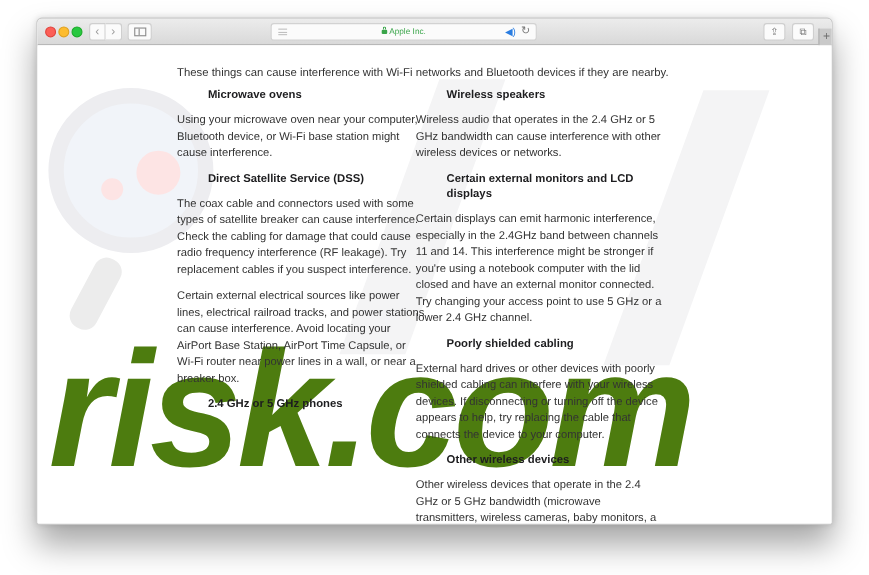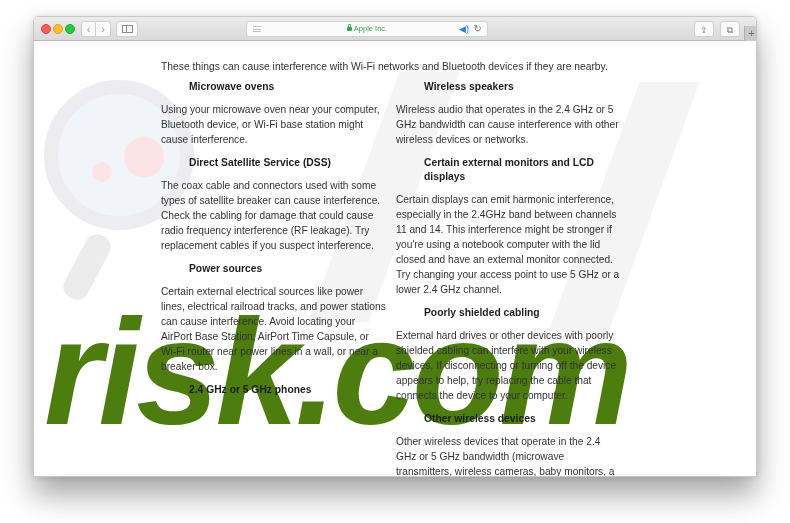--- a/index.html
+++ b/index.html
@@ -64,21 +64,21 @@
   .wm-slash1 { left: 320px; top: 30px; width: 60px; height: 250px; background: #f4f4f5; transform: skewX(-20deg); }
   .wm-slash2 { left: 560px; top: 40px; width: 60px; height: 250px; background: #f4f4f5; transform: skewX(-20deg); }
   .wm-text { left: 10px; top: 255px; font-size: 150px; font-weight: bold; font-style: italic; color: #4d7c0f; letter-spacing: -4px; line-height: 150px; font-family: "Liberation Sans", sans-serif; }
 
   .article { position: absolute; left: 127px; top: 10px; width: 470px; color: #333; }
   .page-title { font-size: 19px; color: #1d1d1f; font-weight: normal; line-height: 24px; letter-spacing: 0.1px; }
   .intro { font-size: 10.3px; color: #333; margin-top: 8px; line-height: 14px; }
   .columns { position: relative; margin-top: 6px; }
   .col { position: absolute; top: 0; width: 225px; }
   .col-left { left: 0; }
-  .col-right { left: 235px; }
+  .col-right { left: 217px; }
   .section { margin-bottom: 9px; }
   .section h3 { font-size: 10.3px; font-weight: bold; color: #1d1d1f; line-height: 14px; margin-bottom: 8px; margin-left: 28px; }
   .section p { font-size: 10.2px; color: #333; line-height: 15px; }
 </style>
 </head>
 <body>
 
 <div class="window">
   <div class="toolbar">
     <span class="traffic t-red"></span>
@@ -131,21 +131,20 @@
         <div class="col col-left">
           <div class="section">
             <h3>Microwave ovens</h3>
             <p>Using your microwave oven near your computer, Bluetooth device, or Wi-Fi base station might cause interference.</p>
           </div>
           <div class="section">
             <h3>Direct Satellite Service (DSS)</h3>
             <p>The coax cable and connectors used with some types of satellite breaker can cause interference. Check the cabling for damage that could cause radio frequency interference (RF leakage). Try replacement cables if you suspect interference.</p>
           </div>
           <div class="section">
-            <h3>Power sources</h3>
             <p>Certain external electrical sources like power lines, electrical railroad tracks, and power stations can cause interference. Avoid locating your AirPort Base Station, AirPort Time Capsule, or Wi-Fi router near power lines in a wall, or near a breaker box.</p>
           </div>
           <div class="section">
             <h3>2.4 GHz or 5 GHz phones</h3>
           </div>
         </div>
 
         <div class="col col-right">
           <div class="section">
             <h3>Wireless speakers</h3>

